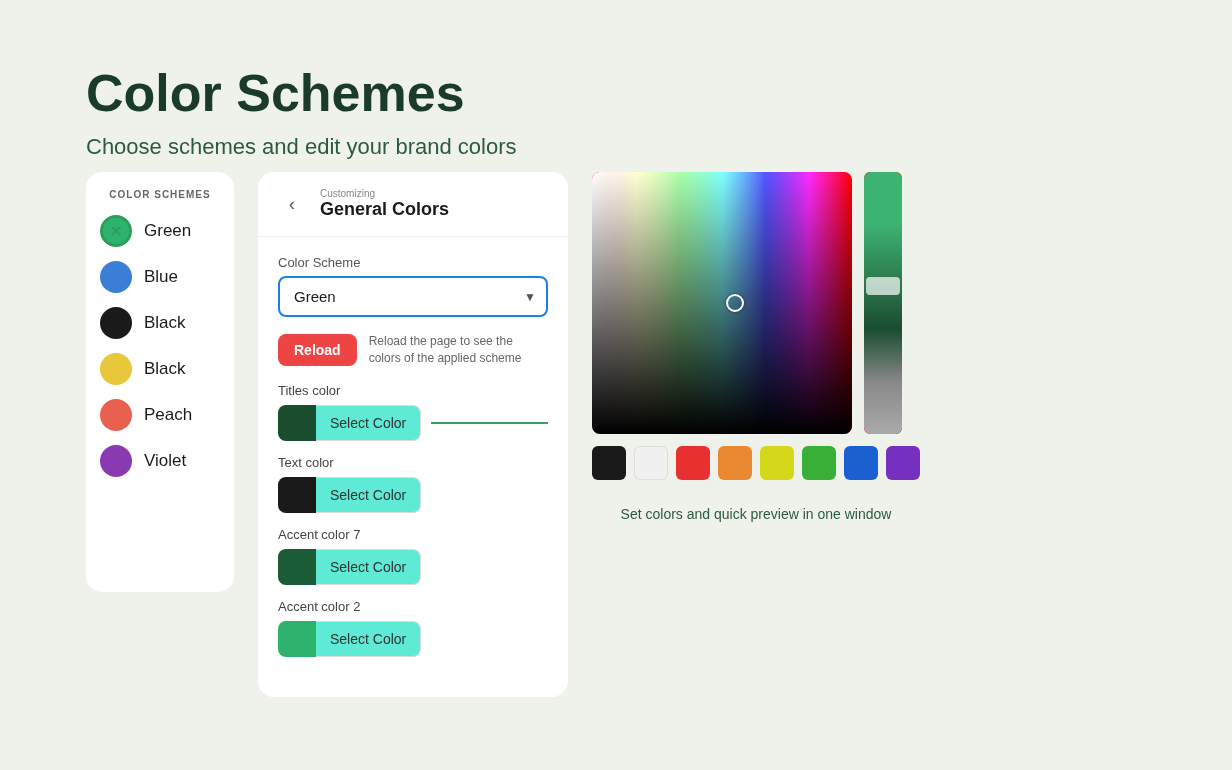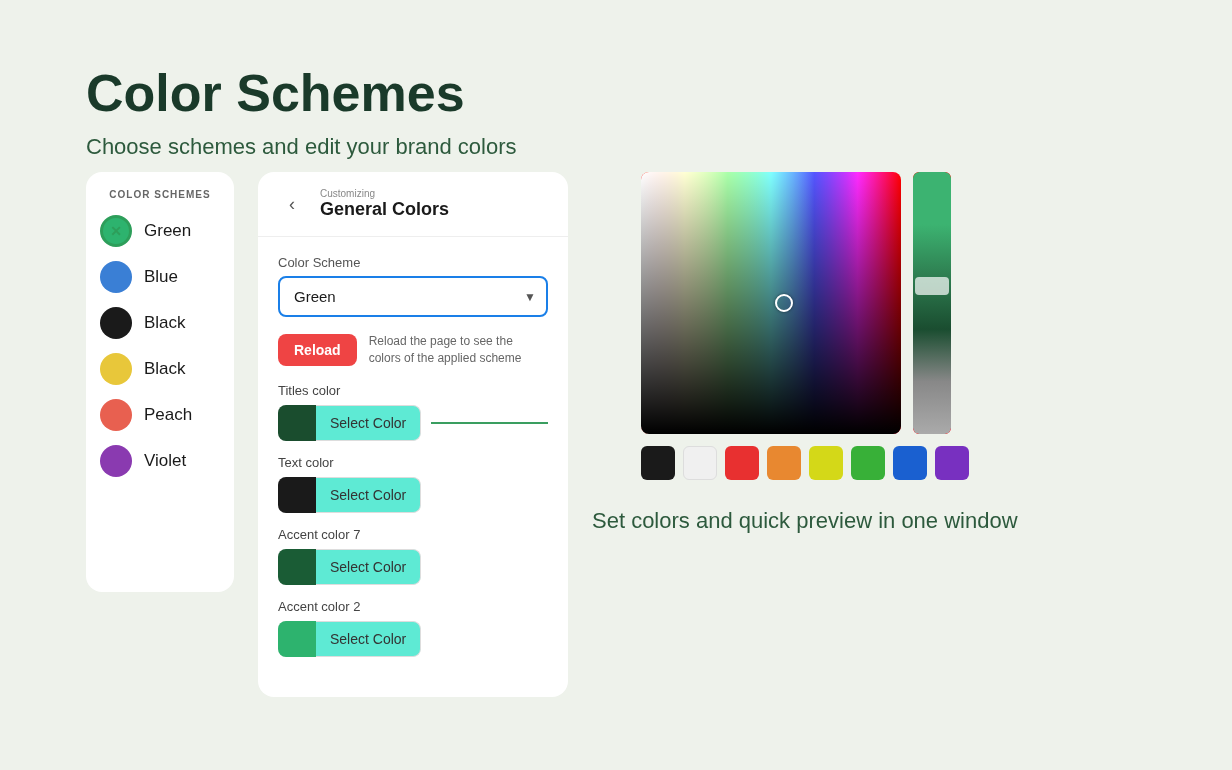--- a/index.html
+++ b/index.html
@@ -369,21 +369,21 @@
     }
 
     .preset-swatch {
       width: 34px;
       height: 34px;
       border-radius: 6px;
       cursor: pointer;
     }
 
     .description-text {
-      font-size: 22px;
+      font-size: 14px;
       font-weight: 500;
       color: #2d5a3d;
       text-align: left;
       line-height: 1.5;
       margin-top: 16px;
     }
 
     .right-section {
       display: flex;
       flex-direction: column;

